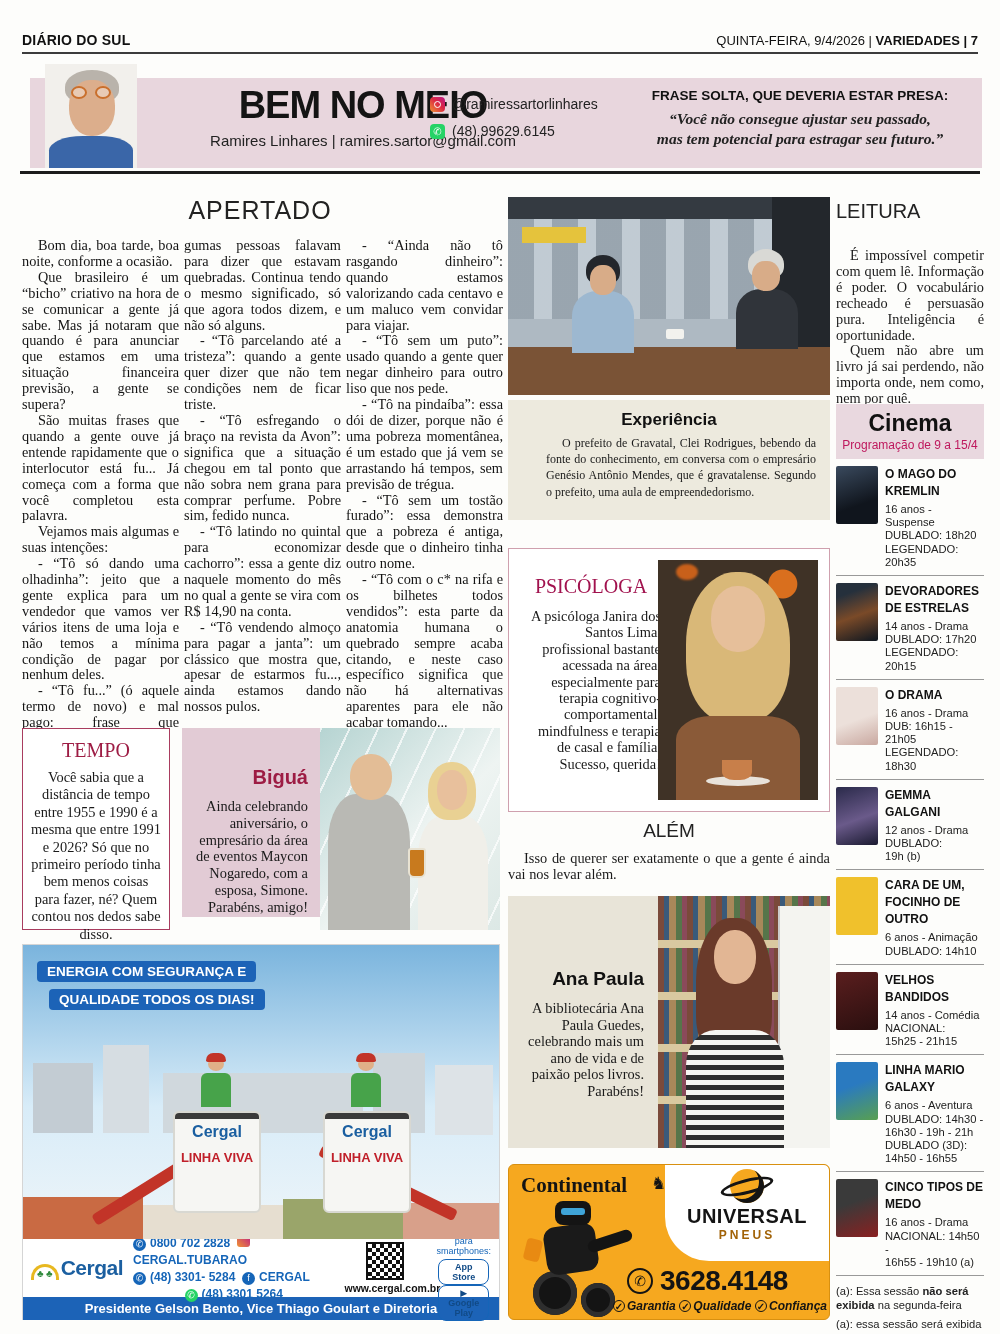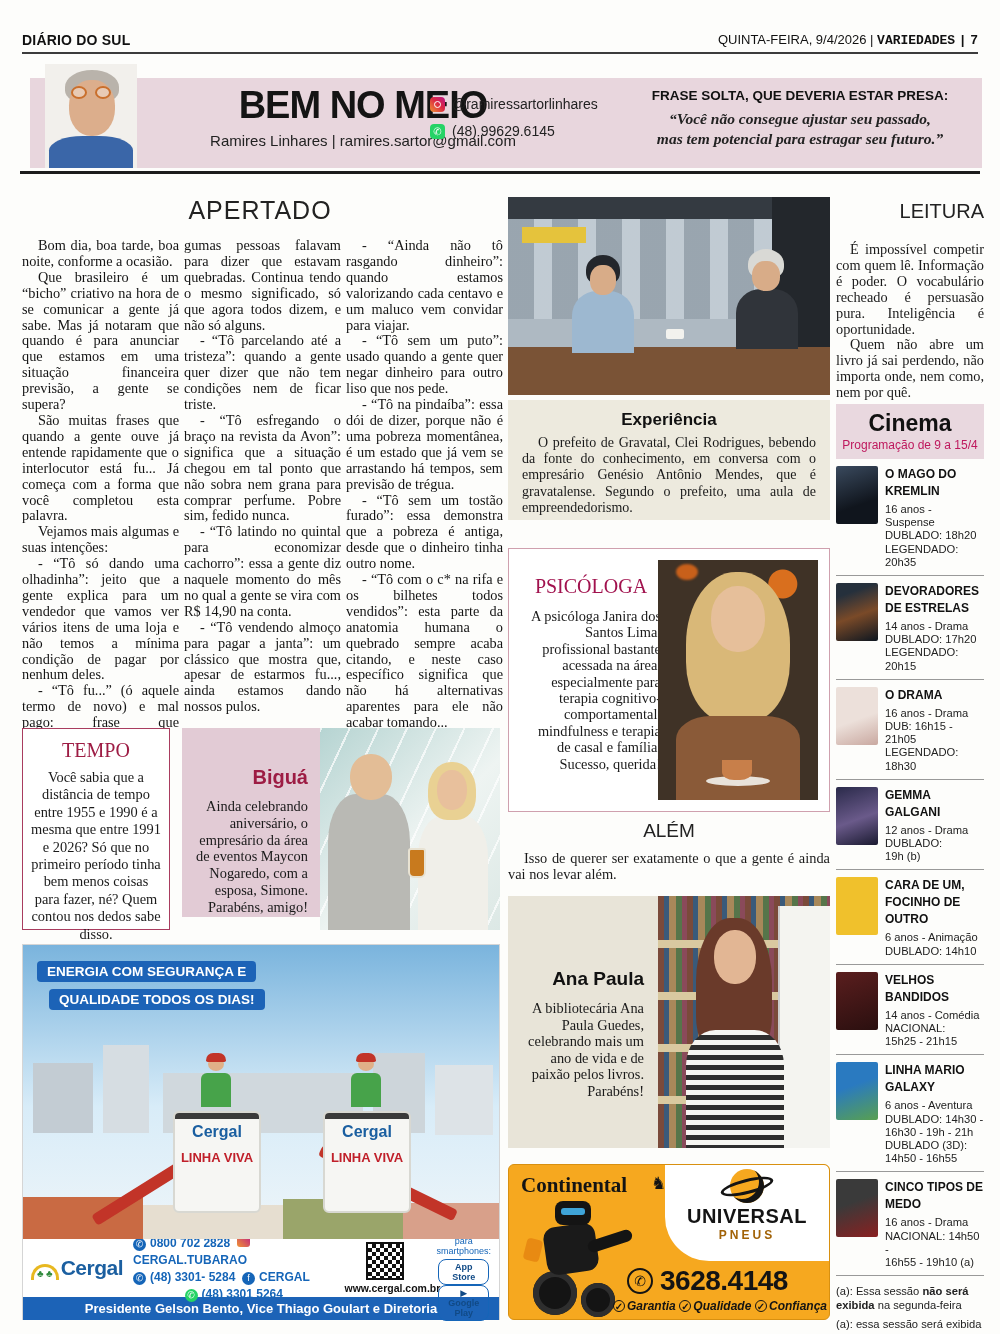--- a/index.html
+++ b/index.html
@@ -5,21 +5,21 @@
   * { margin:0; padding:0; box-sizing:border-box; }
   html,body { background:#e9e9e9; }
   .page { position:relative; width:1000px; height:1334px; margin:0 auto; background:#fdfdfb;
           font-family:"Liberation Serif",serif; color:#1a1a1a; overflow:hidden; }
   .abs { position:absolute; }
 
   
   .topbar { left:22px; top:28px; width:956px; height:20px; display:flex; justify-content:space-between; align-items:flex-end; }
   .brand { font-family:"Liberation Sans",sans-serif; font-weight:bold; font-size:14px; letter-spacing:.2px; color:#111; }
   .dateline { font-family:"Liberation Sans",sans-serif; font-size:13px; color:#111; }
-  .dateline b { font-weight:bold;font-family:Liberation Mono, monospace; }
+  .dateline b { font-weight:bold; }
   .rule-thin { left:22px; top:52px; width:956px; height:2px; background:#3c3c3c; }
   .rule-thick { left:20px; top:171px; width:960px; height:3px; background:#1c1c1c; }
 
   
   .band { left:30px; top:78px; width:952px; height:90px; background:#e8d6dd; }
   .author { left:45px; top:64px; width:92px; height:104px; background:#f2f0ec; overflow:hidden; }
   .a-hair { position:absolute; left:20px; top:6px; width:54px; height:34px; background:#b9b3ab; border-radius:50% 50% 40% 40%; }
   .a-face { position:absolute; left:24px; top:16px; width:46px; height:56px; background:#dcae8c; border-radius:45% 45% 48% 48%; }
   .a-lens { position:absolute; top:22px; width:16px; height:13px; border:2px solid #c96f2c; border-radius:50%; background:rgba(255,255,255,.35); }
   .a-shirt { position:absolute; left:4px; bottom:-4px; width:84px; height:36px; background:#3a66a8; border-radius:40% 40% 0 0; }
@@ -54,21 +54,21 @@
   .xp-m1h { position:absolute; left:78px; top:58px; width:34px; height:30px; background:#23262b; border-radius:50% 50% 40% 40%; }
   .xp-m1f { position:absolute; left:82px; top:68px; width:26px; height:30px; background:#d8ac88; border-radius:45%; }
   .xp-m1s { position:absolute; left:64px; top:94px; width:62px; height:62px; background:#9db8d0; border-radius:40% 40% 0 0; }
   .xp-m2h { position:absolute; left:240px; top:52px; width:36px; height:30px; background:#d9d9d5; border-radius:50% 50% 40% 40%; }
   .xp-m2f { position:absolute; left:244px; top:64px; width:28px; height:30px; background:#d8ac88; border-radius:45%; }
   .xp-m2s { position:absolute; left:228px; top:92px; width:62px; height:60px; background:#30343a; border-radius:40% 40% 0 0; }
   .xp-cup { position:absolute; left:158px; top:132px; width:18px; height:10px; background:#f2f2ee; border-radius:2px; }
 
   .exp-cap { left:508px; top:400px; width:322px; height:120px; background:#edeade; padding:10px 14px; }
   .exp-title { text-align:center; font-family:"Liberation Sans",sans-serif; font-weight:bold; font-size:17px; color:#111; margin-bottom:5px; }
-  .exp-text { text-align:justify; text-indent:16px; font-size:14px; line-height:16.2px; }
+  .exp-text { text-align:justify; text-indent:16px; font-size:12px; line-height:16.2px;margin-left:24px; }
 
   .psi-box { left:508px; top:548px; width:322px; height:264px; background:#fff; border:1px solid #cfa0ae; padding:12px; }
   .psi-title { font-family:"Liberation Serif",serif; font-size:20px; color:#a1124e; text-align:center; width:140px; margin:14px 0 10px; }
   .psi-text { width:140px; text-align:right; font-size:14.4px; line-height:16.4px; }
   .psi-photo { position:absolute; right:11px; top:11px; width:160px; height:240px; overflow:hidden;
                background:#3f3226 radial-gradient(circle at 78% 10%, #d96f1e 0 14px, transparent 15px); }
   .ps-glow2 { position:absolute; left:18px; top:4px; width:22px; height:16px; background:#c8601a; border-radius:50%; filter:blur(1px); }
   .ps-hair { position:absolute; left:28px; top:12px; width:104px; height:150px; background:#d9b878; border-radius:48% 48% 40% 40%; }
   .ps-face { position:absolute; left:53px; top:26px; width:54px; height:66px; background:#e6bf9a; border-radius:48%; }
   .ps-torso { position:absolute; left:18px; bottom:0; width:124px; height:84px; background:#8a5a38; border-radius:28% 28% 0 0; }
@@ -87,21 +87,21 @@
                background:repeating-linear-gradient(90deg,#7a4a3a 0 6px,#3a5a7a 6px 11px,#a8885a 11px 18px,#56754a 18px 24px,#8a4a5a 24px 29px); }
   .shelfbar { position:absolute; left:0; width:100%; height:8px; background:#d9c9a0; }
   .ana-banner { position:absolute; right:0; top:10px; width:52px; height:100%; background:#f4f4f0; border-left:2px solid #cccccc; }
   .an-hair { position:absolute; left:38px; top:22px; width:76px; height:140px; background:#6a3a2a; border-radius:45% 45% 30% 30%; }
   .an-face { position:absolute; left:56px; top:34px; width:42px; height:54px; background:#e2b694; border-radius:48%; }
   .an-top { position:absolute; left:28px; bottom:0; width:98px; height:118px; border-radius:30% 30% 0 0;
             background:repeating-linear-gradient(180deg,#f6f6f2 0 5px,#2e2e2e 5px 10px); }
 
   
   .leitura { left:836px; top:200px; width:148px; }
-  .leitura-title { text-align:right; font-family:"Liberation Sans",sans-serif; font-size:20px; color:#222; margin-bottom:19px; }
+  .leitura-title { text-align:left; font-family:"Liberation Sans",sans-serif; font-size:20px; color:#222; margin-bottom:25px; }
   .leitura p { text-align:justify; text-indent:14px; font-size:14.3px; line-height:15.9px; }
 
   .rcol { left:836px; top:404px; width:148px; }
   .cin-head { background:#e9d8df; text-align:center; padding:6px 2px 7px; }
   .cin-title { font-family:"Liberation Sans",sans-serif; font-weight:bold; font-size:23px; color:#111; }
   .cin-sub { font-family:"Liberation Sans",sans-serif; font-size:12px; color:#be185d; margin-top:1px; }
   .movie { display:flex; gap:7px; padding:7px 0 6px; border-bottom:1px solid #999; }
   .poster { width:42px; height:58px; flex:0 0 auto; border-radius:2px; }
   .p1 { background:linear-gradient(160deg,#3a4a5e,#10151d 65%); }
   .p2 { background:linear-gradient(160deg,#25303c 20%,#7a4a28 55%,#0d1620); }

